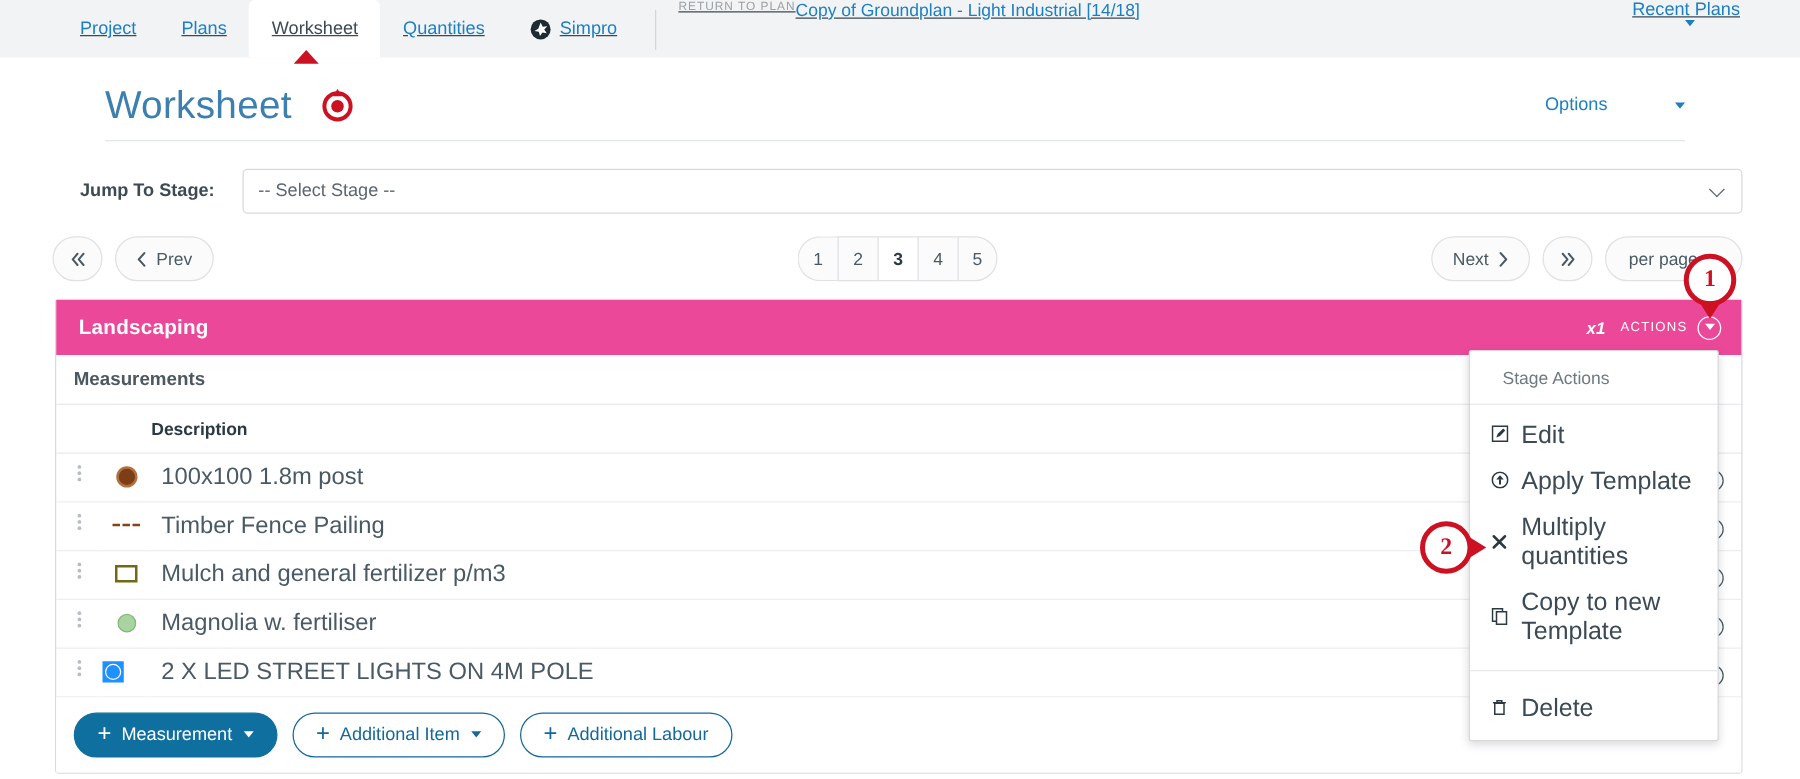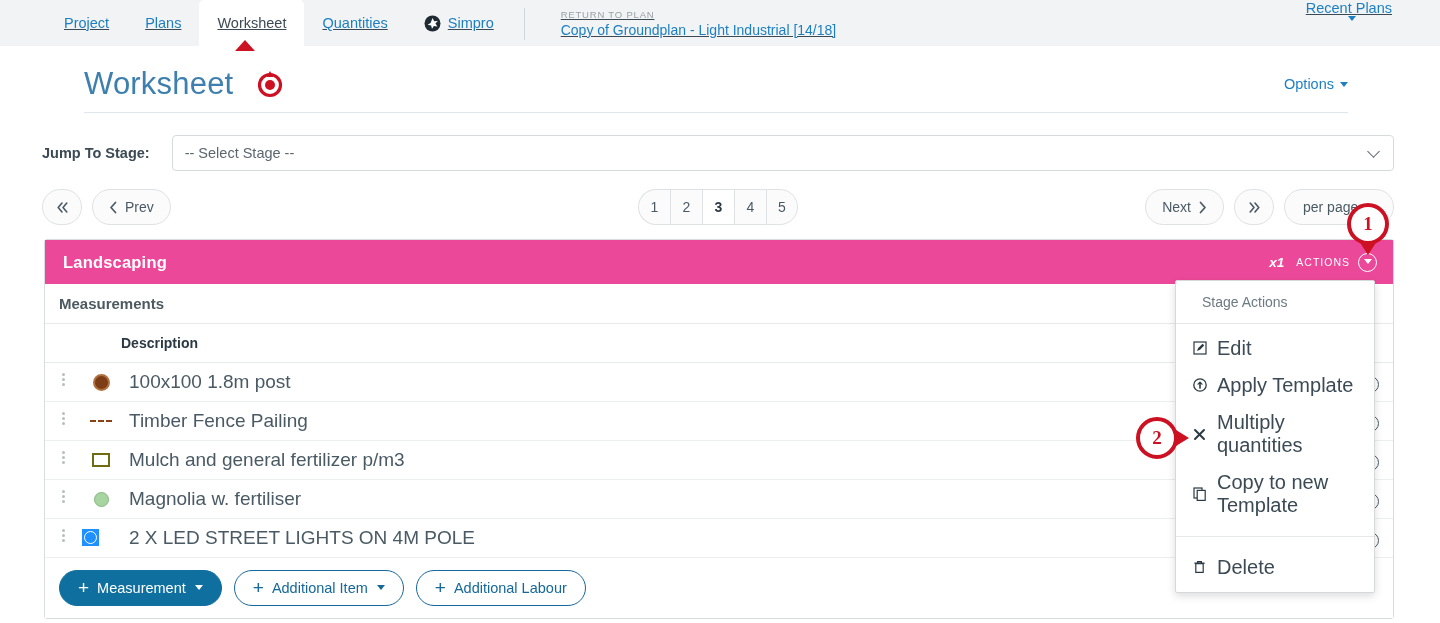--- a/index.html
+++ b/index.html
@@ -42,22 +42,22 @@
   }
   .tab .simpro-logo {
     display: inline-block; width: 17px; height: 17px;
     margin-right: 7px; position: relative; flex: none;
   }
   .divider-v {
     width: 1px; background: #d3d6d8;
     margin: 8px 0 6px 12px;
   }
   .plan-block {
-    display: flex; flex-direction: column; justify-content: center;
-    margin-left: 36px;
+    display: flex; flex-direction: row; justify-content: center;
+    margin-left: 18px;
   }
   .plan-label {
     font-size: 9.5px; letter-spacing: 0.8px;
     color: #9aa0a4; text-transform: uppercase;
     line-height: 12px; margin-bottom: 1px;
   }
   .plan-name { font-size: 14px; color: #1c7fc2; line-height: 16px; }
   .recent-plans {
     margin-left: auto; margin-right: 48px;
     display: flex; align-items: center;
@@ -81,27 +81,27 @@
   .page-title {
     font-size: 31px; font-weight: 300;
     color: #3d7fae; letter-spacing: 0.2px;
   }
   .target-marker {
     width: 28px; height: 28px; margin-left: 22px;
     position: relative; flex: none;
   }
   .options-link {
     margin-left: auto; color: #1c7fc2; font-size: 14.5px;
-    display: flex; align-items: center; cursor: pointer;
+    display: flex; align-items: center; cursor: pointer; gap: 48px;
   }
 
   
   .jump-row {
     display: flex; align-items: center;
-    margin: 22px 46px 0 42px;
+    margin: 22px 46px 0 64px;
   }
   .jump-label { font-weight: bold; font-size: 14.5px; color: #3b4a54; }
   .stage-select {
     flex: 1; margin-left: 22px; height: 36px;
     border: 1px solid #d6dadd; border-radius: 4px;
     background: #fff; display: flex; align-items: center;
     padding: 0 12px; color: #5b666e; font-size: 14.5px;
     cursor: pointer; position: relative;
   }
   .chev {

